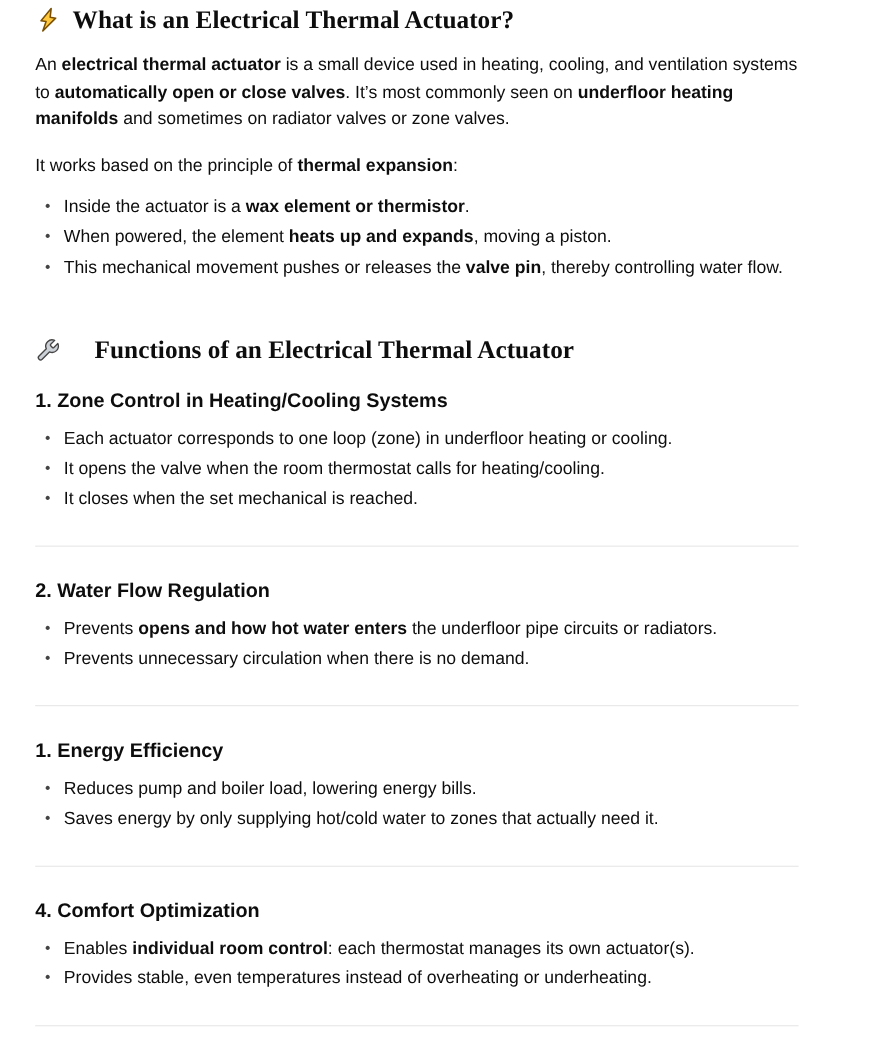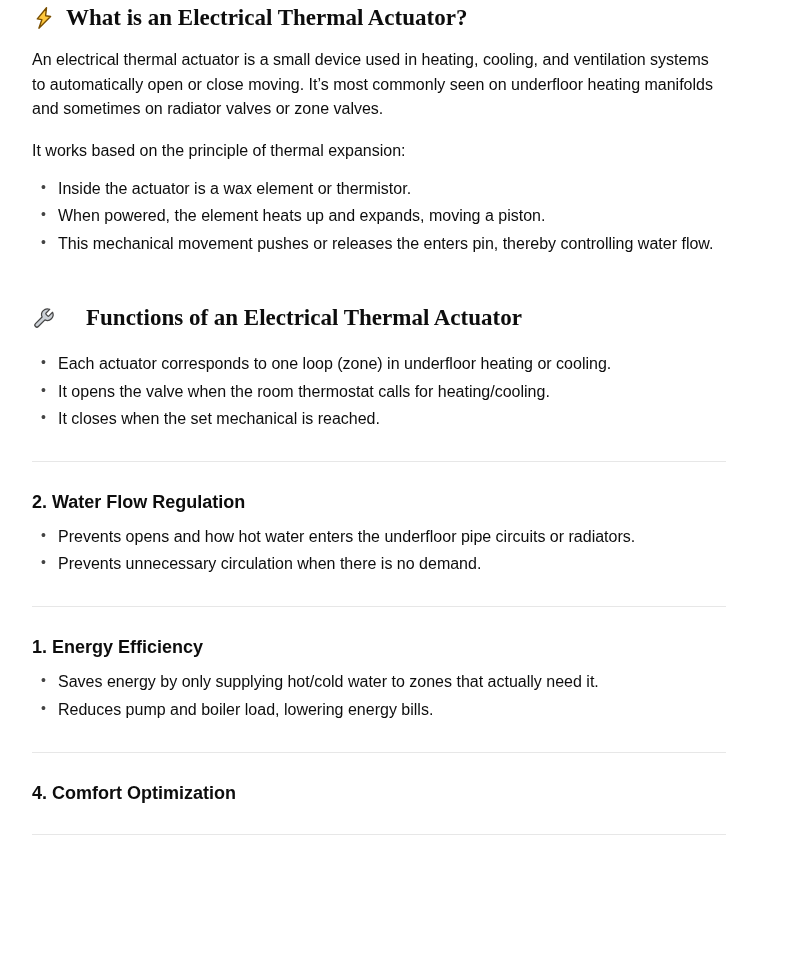--- a/index.html
+++ b/index.html
@@ -11,21 +11,21 @@
     width: 790px;
     min-height: 957px;
     box-sizing: border-box;
     padding: 3px 64px 40px 32px;
     font-family: "Liberation Sans", sans-serif;
     font-size: 16px;
     line-height: 1.55;
     color: #0d0d0d;
     background: #ffffff;
   }
-  strong { font-weight: 400; }
+  strong { font-weight: 700; }
   h1.main-heading {
     display: flex;
     align-items: center;
     gap: 10px;
     font-size: 23px;
     line-height: 1.3;
     font-weight: 700;
     margin: 0 0 15px 0;
     color: #0d0d0d;
     font-family: Liberation Serif, serif;
@@ -73,67 +73,72 @@
 
   <h1 class="main-heading">
     <span class="hicon">
       <svg width="24" height="24" viewBox="0 0 24 24" aria-hidden="true">
         <path d="M14.5 1.8 L5.3 12.9 L9.9 13.6 L6.9 22.2 L18.6 10.5 L13.6 9.7 Z" fill="#ffc83d" stroke="#7a4f01" stroke-width="1.4" stroke-linejoin="round"></path>
       </svg>
     </span>
     <span>What is an Electrical Thermal Actuator?</span>
   </h1>
 
-  <p class="para"><span>An </span><strong>electrical thermal actuator</strong><span> is a small device used in heating, cooling, and ventilation systems to </span><strong>automatically open or close moving</strong><span>. It’s most commonly seen on </span><strong>underfloor heating manifolds</strong><span> and sometimes on radiator valves or zone valves.</span></p>
+  <p class="para"><span>An </span><strong>electrical thermal actuator</strong><span> is a small device used in heating, cooling, and ventilation systems to </span><strong>automatically open or close valves</strong><span>. It’s most commonly seen on </span><strong>underfloor heating manifolds</strong><span> and sometimes on radiator valves or zone valves.</span></p>
 
   <p class="para"><span>It works based on the principle of </span><strong>thermal expansion</strong><span>:</span></p>
 
   <ul class="blist">
       <li><span>Inside the actuator is a </span><strong>wax element or thermistor</strong><span>.</span></li>
       <li><span>When powered, the element </span><strong>heats up and expands</strong><span>, moving a piston.</span></li>
-      <li><span>This mechanical movement pushes or releases the </span><strong>enters pin</strong><span>, thereby controlling water flow.</span></li>
+      <li><span>This mechanical movement pushes or releases the </span><strong>valve pin</strong><span>, thereby controlling water flow.</span></li>
     </ul>
 
   <h1 class="main-heading functions-heading">
     <span class="hicon">
       <svg width="23" height="23" viewBox="0 0 24 24" aria-hidden="true">
         <path d="M14.7 6.3a1 1 0 0 0 0 1.4l1.6 1.6a1 1 0 0 0 1.4 0l3.77-3.77a6 6 0 0 1-7.94 7.94l-6.91 6.91a2.12 2.12 0 0 1-3-3l6.91-6.91a6 6 0 0 1 7.94-7.94l-3.76 3.76z" fill="#ccd1d7" stroke="#454545" stroke-width="1.3" stroke-linejoin="round"></path>
       </svg>
     </span>
     <span>Functions of an Electrical Thermal Actuator</span>
   </h1>
 
   <div id="functions-host">
   <section class="fn-section">
+    <h2 class="sub-heading">1. Zone Control in Heating/Cooling Systems</h2>
     <ul class="blist">
           <li><span>Each actuator corresponds to one loop (zone) in underfloor heating or cooling.</span></li>
           <li><span>It opens the valve when the room thermostat calls for heating/cooling.</span></li>
           <li><span>It closes when the set mechanical is reached.</span></li>
         </ul>
     <hr class="divider">
   </section>
 
   <section class="fn-section">
     <h2 class="sub-heading">2. Water Flow Regulation</h2>
     <ul class="blist">
           <li><span>Prevents </span><strong>opens and how hot water enters</strong><span> the underfloor pipe circuits or radiators.</span></li>
           <li><span>Prevents unnecessary circulation when there is no demand.</span></li>
         </ul>
     <hr class="divider">
   </section>
 
   <section class="fn-section">
     <h2 class="sub-heading">1. Energy Efficiency</h2>
     <ul class="blist">
+          <li><span>Reduces pump and boiler load, lowering energy bills.</span></li>
           <li><span>Saves energy by only supplying hot/cold water to zones that actually need it.</span></li>
-          <li><span>Reduces pump and boiler load, lowering energy bills.</span></li>
         </ul>
     <hr class="divider">
   </section>
 
   <section class="fn-section">
     <h2 class="sub-heading">4. Comfort Optimization</h2>
+    <ul class="blist">
+          <li><span>Enables </span><strong>individual room control</strong><span>: each thermostat manages its own actuator(s).</span></li>
+          <li><span>Provides stable, even temperatures instead of overheating or underheating.</span></li>
+        </ul>
     <hr class="divider">
   </section>
 
 </div>
 
 </main>
 
 </body></html>

